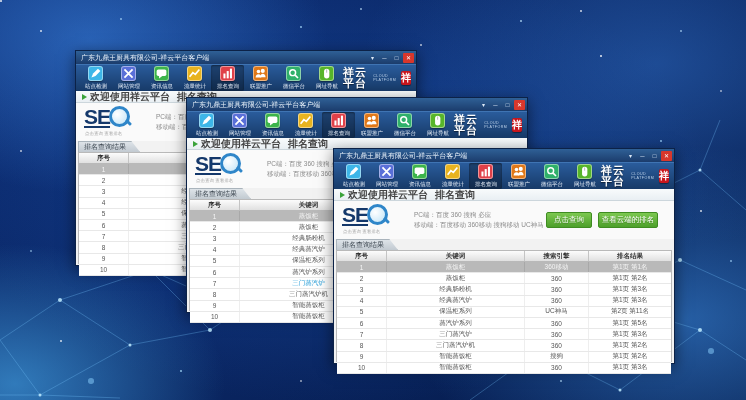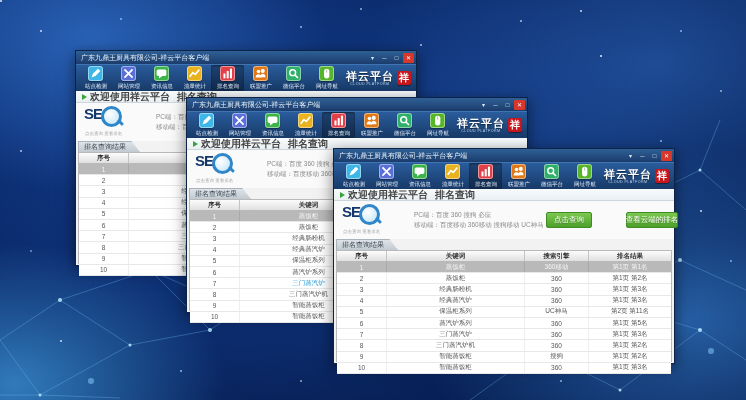--- a/index.html
+++ b/index.html
@@ -42,46 +42,46 @@
   .toolbar{height:27px;background:linear-gradient(#2a5c9c,#173a68);display:flex;align-items:stretch;
     padding:0 3px;box-sizing:border-box;border-top:1px solid #3f74b3;}
   .titem{width:33px;display:flex;flex-direction:column;align-items:center;justify-content:center;
     border-radius:2px;}
   .titem.active{background:rgba(0,0,0,.28);box-shadow:inset 0 1px 2px rgba(0,0,0,.4);}
   .ticon{width:15px;height:15px;border-radius:3px;display:block;position:relative;
     box-shadow:inset 0 0 0 1px rgba(255,255,255,.45), 0 1px 1px rgba(0,0,0,.35);}
   .ticon svg{position:absolute;left:1px;top:1px;}
   .tlabel{margin-top:1px;font-size:6px;color:#e6eef8;transform:scale(.92);white-space:nowrap;}
   .brand{margin-left:auto;display:flex;align-items:center;gap:3px;padding-right:2px;}
-  .brandtxt{display:flex;flex-direction:column;align-items:center;line-height:1;}
+  .brandtxt{display:flex;flex-direction:row;align-items:center;line-height:1;}
   .brandname{color:#fff;font-weight:bold;font-size:11px;letter-spacing:1px;text-shadow:0 1px 1px rgba(0,0,0,.5);}
   .brandsub{color:#bcd2ea;font-size:4px;letter-spacing:.5px;transform:scale(.9);}
   .seal{width:14px;height:14px;background:#c8161d;color:#fff;font-size:10px;font-weight:bold;
     display:flex;align-items:center;justify-content:center;border-radius:2px;box-shadow:0 1px 1px rgba(0,0,0,.4);}
   .breadcrumb{height:12px;background:linear-gradient(#f8fbfc,#e9eff3);border-bottom:1px solid #ccd6dc;
     display:flex;align-items:center;gap:3px;padding-left:6px;box-sizing:border-box;}
   .flag{width:0;height:0;border-left:5px solid #3aa33a;border-top:3px solid transparent;
     border-bottom:3px solid transparent;}
   .bc-text{font-size:10px;font-weight:bold;color:#444;}
   .bc-page{margin-left:4px;}
   .seopanel{height:38px;background:#fafafa;position:relative;}
   .seologo{position:absolute;left:8px;top:3px;display:flex;align-items:flex-start;}
-  .seoSE{font-size:15px;font-weight:bold;color:#14386b;letter-spacing:-1px;line-height:1;}
+  .seoSE{font-size:21px;font-weight:bold;color:#14386b;letter-spacing:-1px;line-height:1;text-decoration:underline;}
   .mag{position:relative;width:21px;height:21px;margin-left:-1px;}
   .magring{position:absolute;left:0;top:0;width:15px;height:15px;border:3px solid #2f86c9;border-radius:50%;
     background:radial-gradient(circle at 35% 35%, #fff, #bfe3f7);}
   .maghandle{position:absolute;left:16px;top:15px;width:7px;height:3px;background:#2f86c9;
     border-radius:1px;transform:rotate(45deg);}
   .seosub{position:absolute;left:9px;top:27px;font-size:5px;color:#a9a9a9;white-space:nowrap;transform:scale(.9);transform-origin:left;}
   .engines{position:absolute;left:80px;top:9px;font-size:6.5px;color:#8b8b8b;line-height:10px;white-space:nowrap;}
   .gbtn{position:absolute;top:11px;height:16px;box-sizing:border-box;color:#fff;font-size:7.5px;
     display:flex;align-items:center;justify-content:center;border:1px solid #3f8c22;border-radius:2px;
     background:linear-gradient(#7cc850,#4da02b);text-shadow:0 1px 1px rgba(0,0,0,.25);white-space:nowrap;}
   .btn-query{left:212px;width:46px;}
-  .btn-cloud{left:264px;width:52px;margin-left:28px;}
+  .btn-cloud{left:264px;width:60px;}
   .tabrow{height:11px;background:#f2f2f2;position:relative;}
   .tab{position:absolute;left:2px;bottom:0;width:62px;height:11px;
     background:linear-gradient(#dde3e8,#c2cad1);border:1px solid #aab4bc;border-bottom:none;
     clip-path:polygon(0 100%,0 0,86% 0,100% 100%);
     font-size:7px;color:#3c4650;display:flex;align-items:center;padding-left:5px;box-sizing:border-box;}
   .table{position:absolute;left:2px;right:2px;top:101px;bottom:1px;background:#fff;
     border:1px solid #b9b9b9;display:flex;flex-direction:column;box-sizing:border-box;}
   .thead{height:10px;flex:none;display:flex;background:linear-gradient(#fcfcfc,#e0e0e0);
     border-bottom:1px solid #b9b9b9;font-weight:bold;color:#333;}
   .trow{height:10.2px;flex:none;display:flex;border-bottom:1px solid #e8e8e8;color:#555;background:#fff;}

